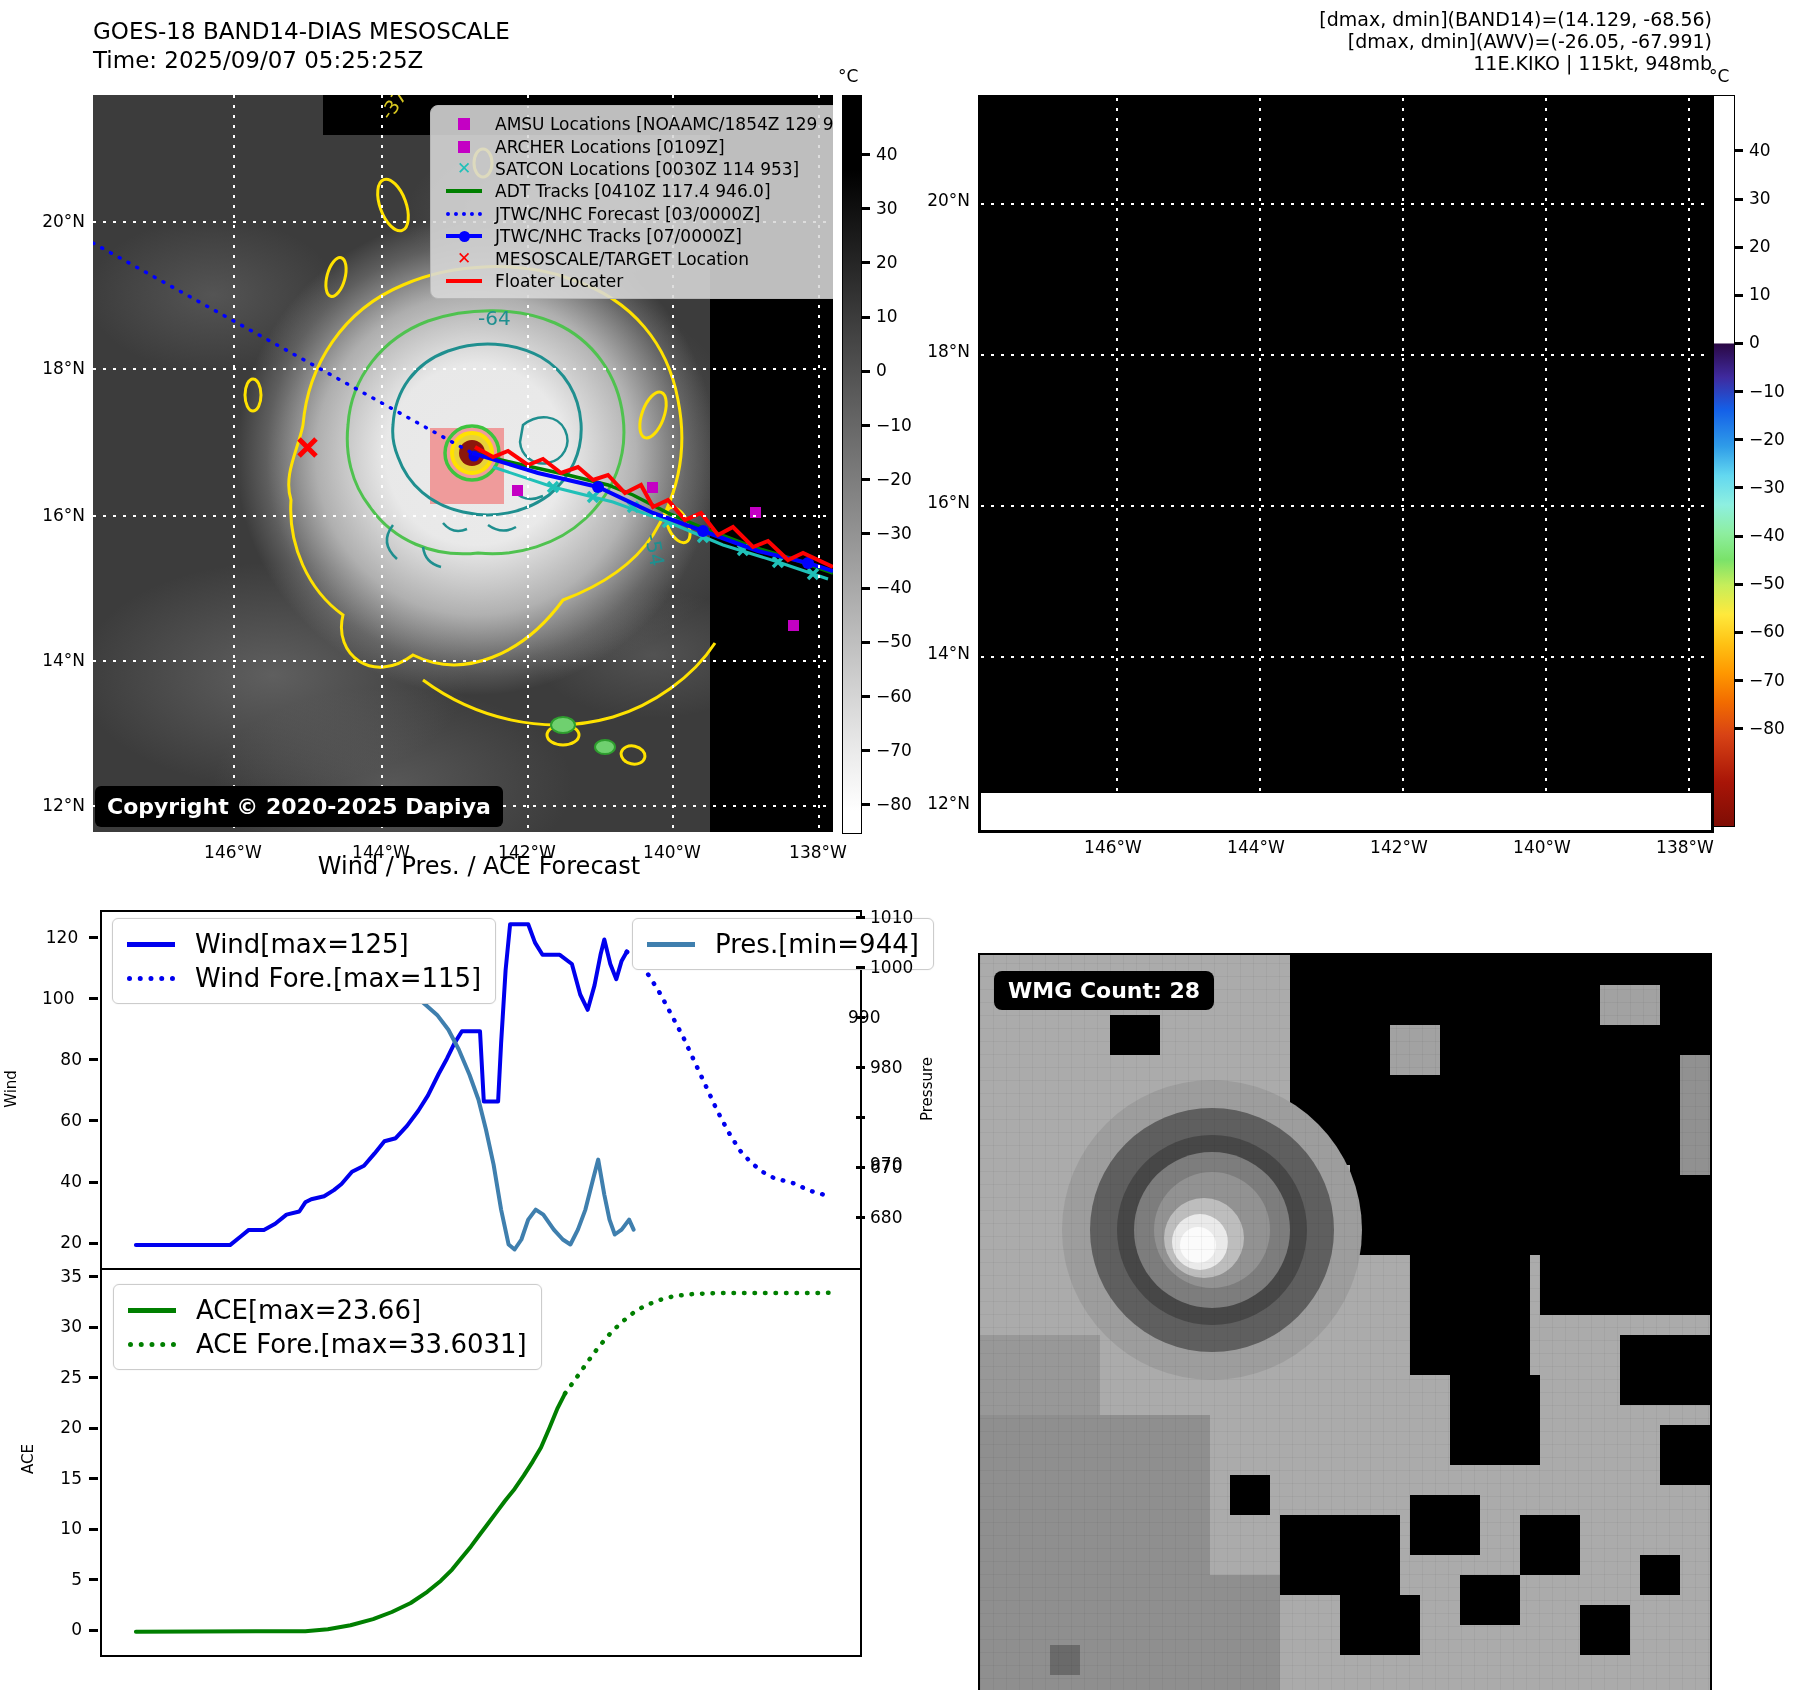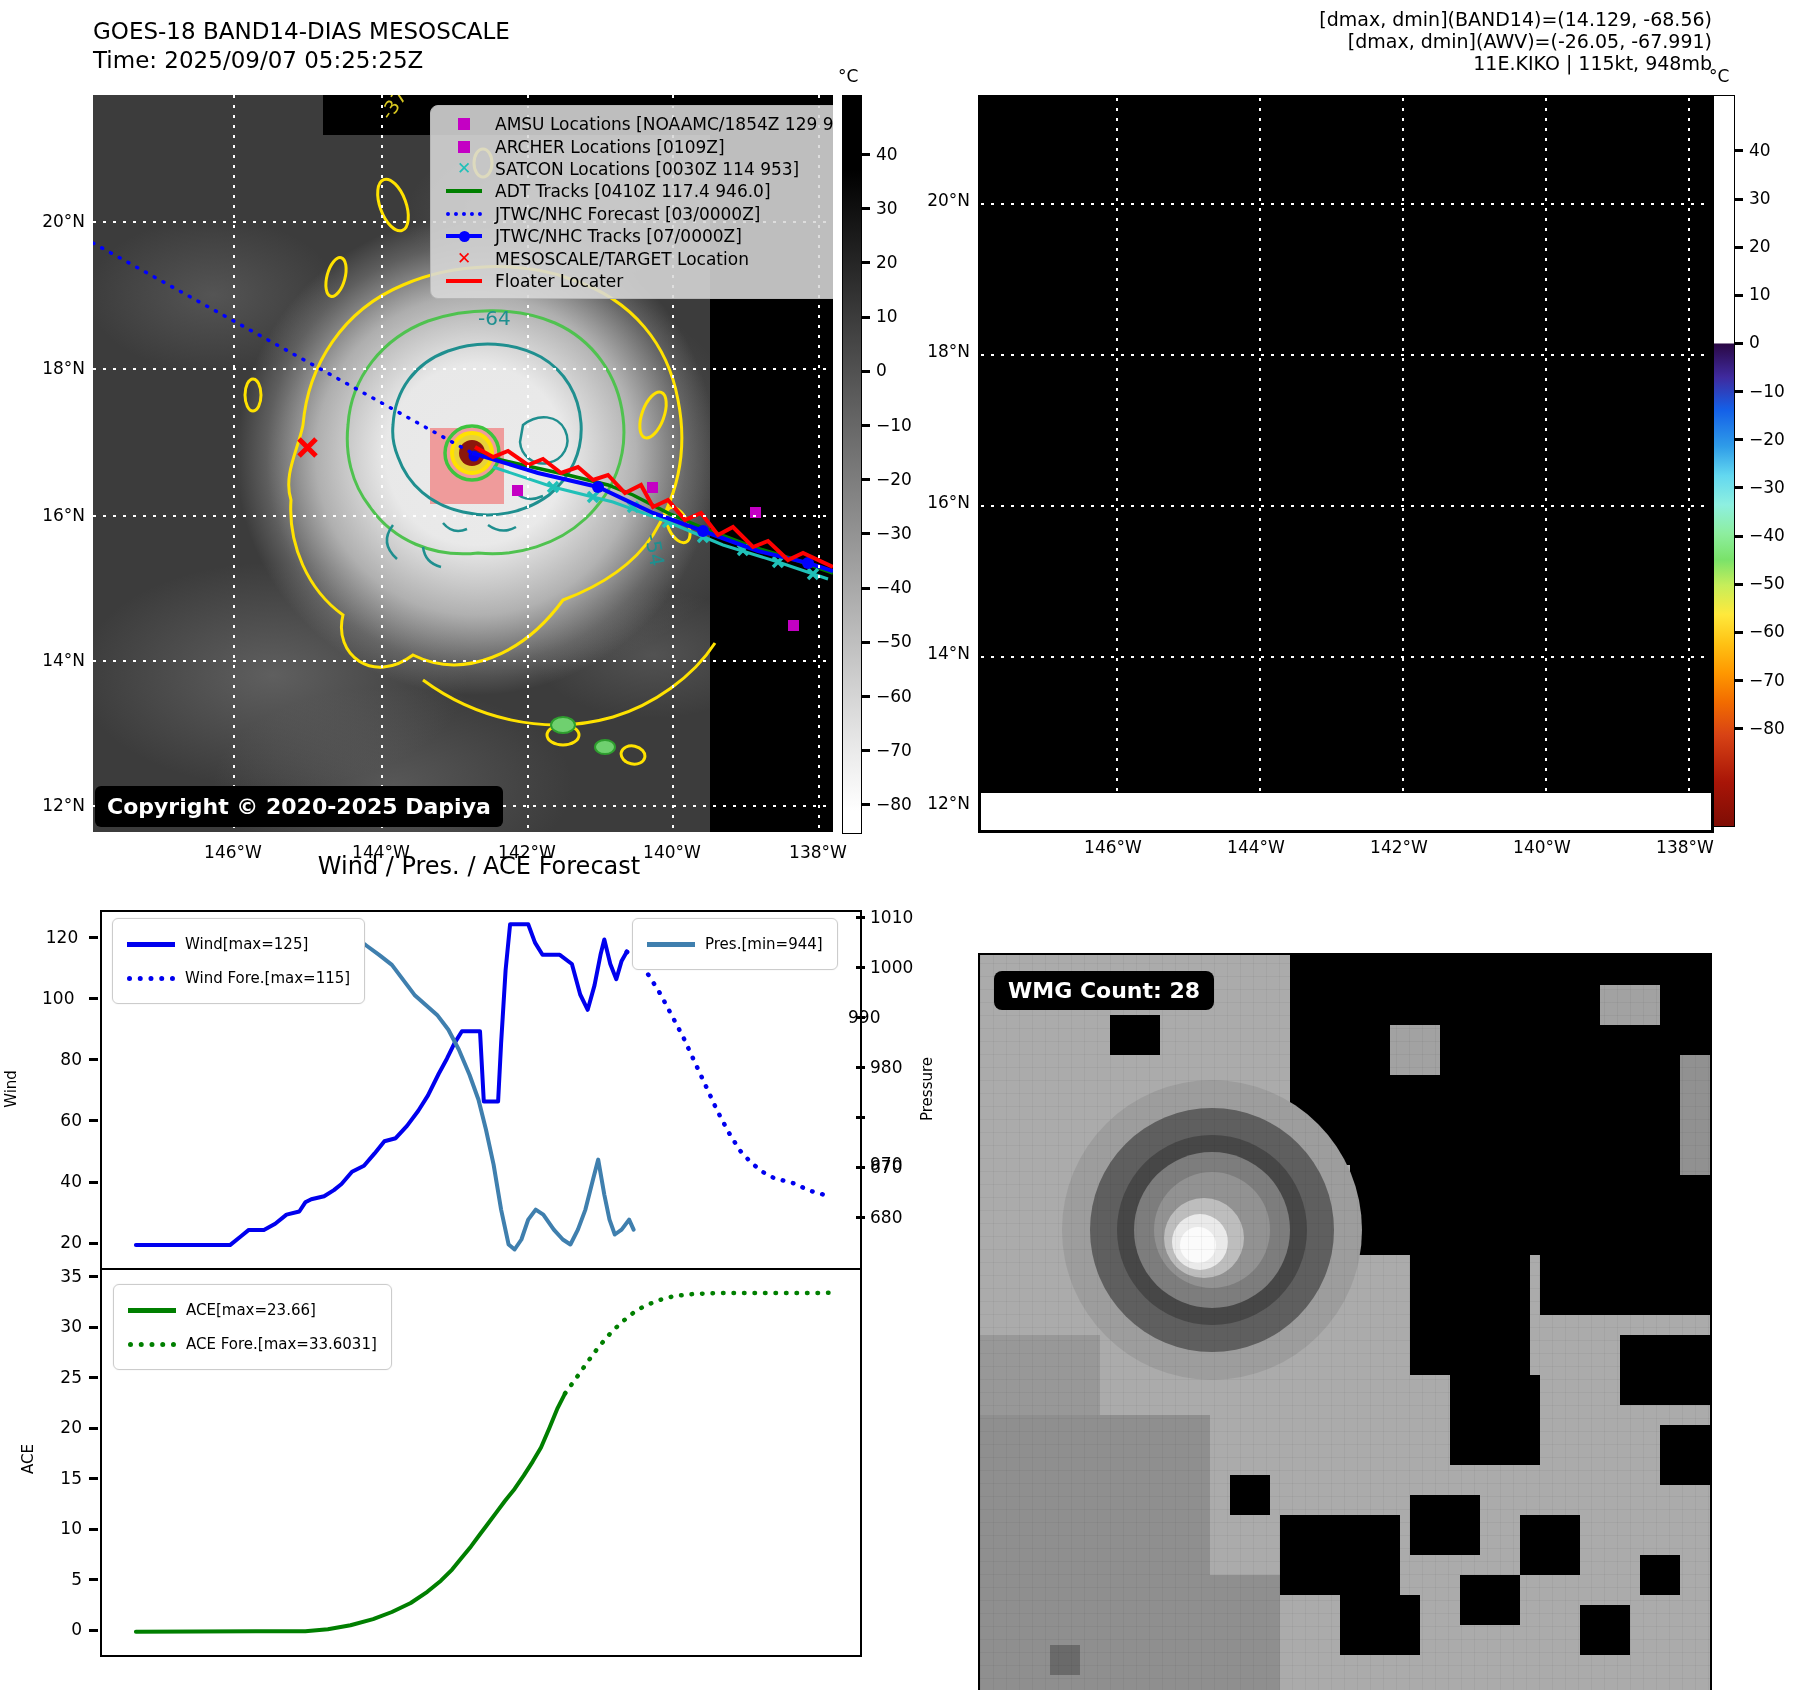--- a/index.html
+++ b/index.html
@@ -84,21 +84,21 @@
   #wind-axes{left:100px;top:910px;width:758px;height:358px;}
   #ace-axes{left:100px;top:1268px;width:758px;height:385px;}
   .plot-svg{position:absolute;left:0;top:0;}
   .ylab{font-size:15px;transform:rotate(-90deg);transform-origin:center;white-space:nowrap;}
   .tick-dash{height:3px;background:#000;}
   .tick-label{font-size:17px;white-space:nowrap;}
   .chart-legend{background:#fff;border:1.2px solid #ccc;border-radius:6px;padding:8px 14px;
     box-shadow:0 0 0 1px rgba(0,0,0,0.02);}
   .cl-row{display:flex;align-items:center;height:34px;}
   .cl-marker{width:48px;flex:none;}
-  .cl-text{font-size:15px;margin-left:10px;white-space:nowrap;}
+  .cl-text{font-size:26px;margin-left:20px;white-space:nowrap;}
   #wind-legend{left:112px;top:918px;}
   #pres-legend{left:632px;top:918px;}
   #ace-legend{left:113px;top:1284px;}
   
   #wmg{left:978px;top:905px;width:730px;height:750px;background:#ababab;border:2.5px solid #000;overflow:hidden;margin-top:48px;}
   #wmg .blk{position:absolute;background:#000;}
   #wmg .gry{position:absolute;}
   #wmg-header{left:14px;top:16px;background:#000;color:#fff;font-weight:bold;font-size:22px;
     padding:7px 14px;border-radius:8px;}
   .ring{position:absolute;border-radius:50%;}

